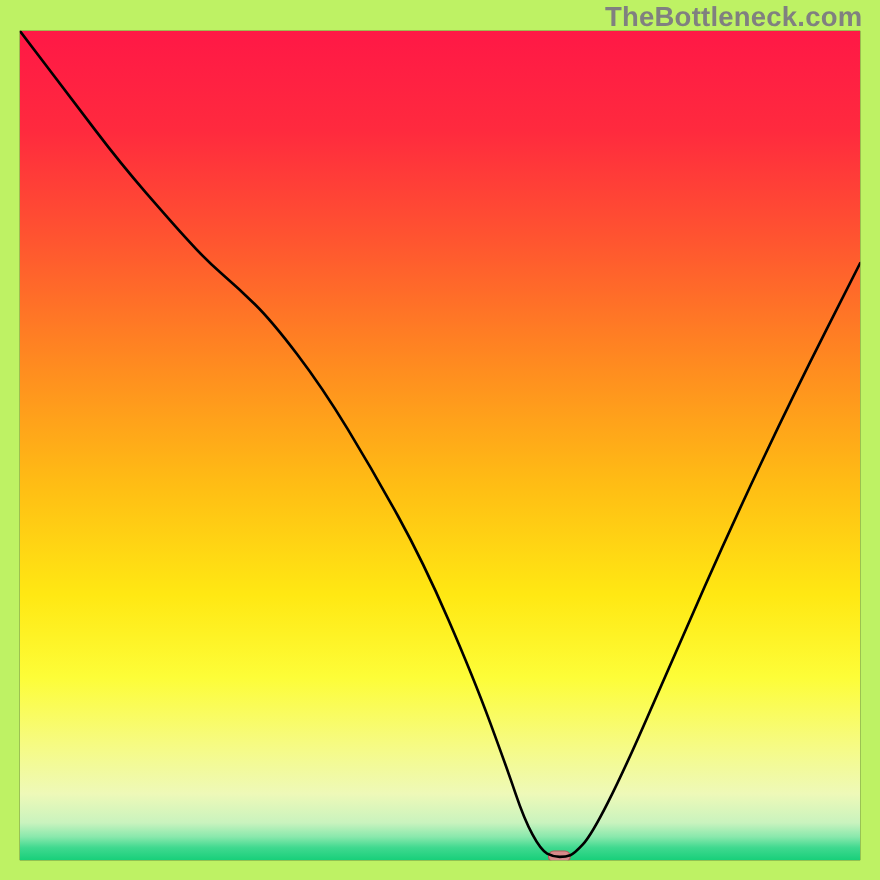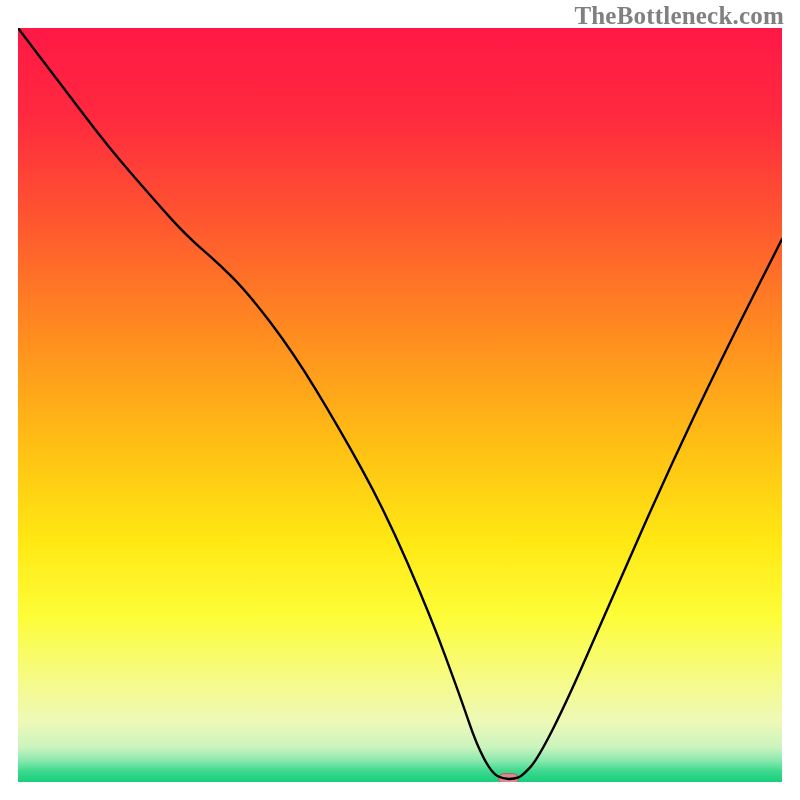--- a/index.html
+++ b/index.html
@@ -7,22 +7,21 @@
     padding: 0;
     width: 800px;
     height: 800px;
     background: #000;
     font-family: Arial, Helvetica, sans-serif;
   }
   .frame {
     position: relative;
     width: 800px;
     height: 800px;
-    background: #ffffff;
-    font-family: Liberation Serif, serif;
+    background: #bef264;
   }
   .watermark {
     position: absolute;
     top: 2px;
     right: 16px;
     color: #808080;
     font-size: 25px;
     font-weight: bold;
     letter-spacing: 0.2px;
     z-index: 10;

